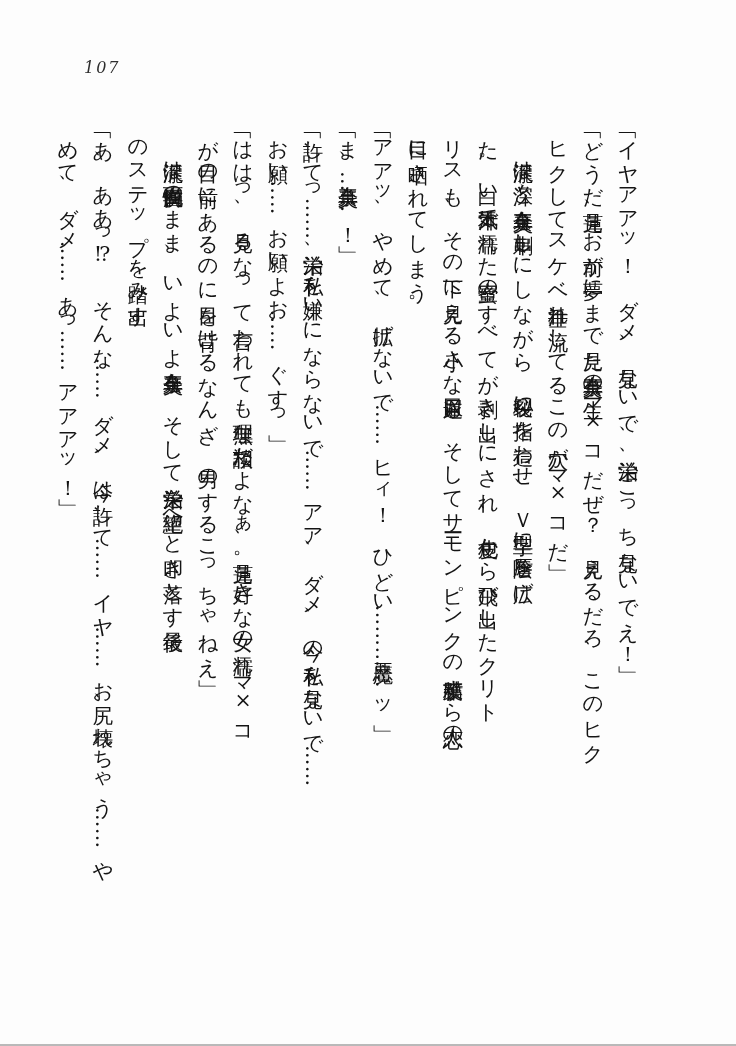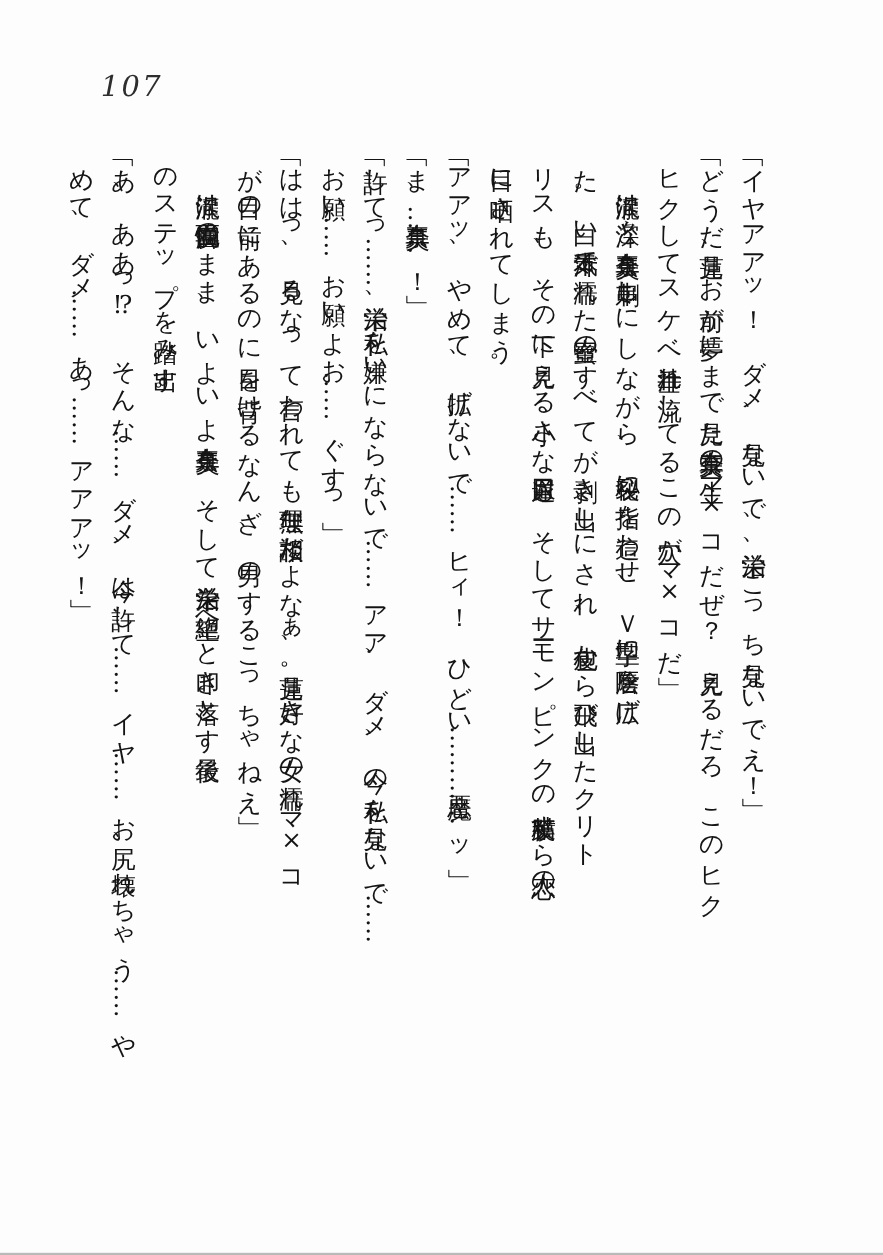--- a/index.html
+++ b/index.html
@@ -11,21 +11,21 @@
     height: 1046px;
     position: relative;
     background: #fdfdfd;
     overflow: hidden;
     font-family: "DejaVu Serif", "Liberation Serif", serif;
   }
   .page-number {
     position: absolute;
     top: 58px;
     left: 84px;
-    font-size: 24px;
+    font-size: 16px;
     font-style: italic;
     letter-spacing: 2px;
     color: #2e2e2e;
     font-family: "DejaVu Serif", "Liberation Serif", serif;
   }
   .text-block {
     position: absolute;
     top: 126px;
     right: 91px;
     height: 822px;

